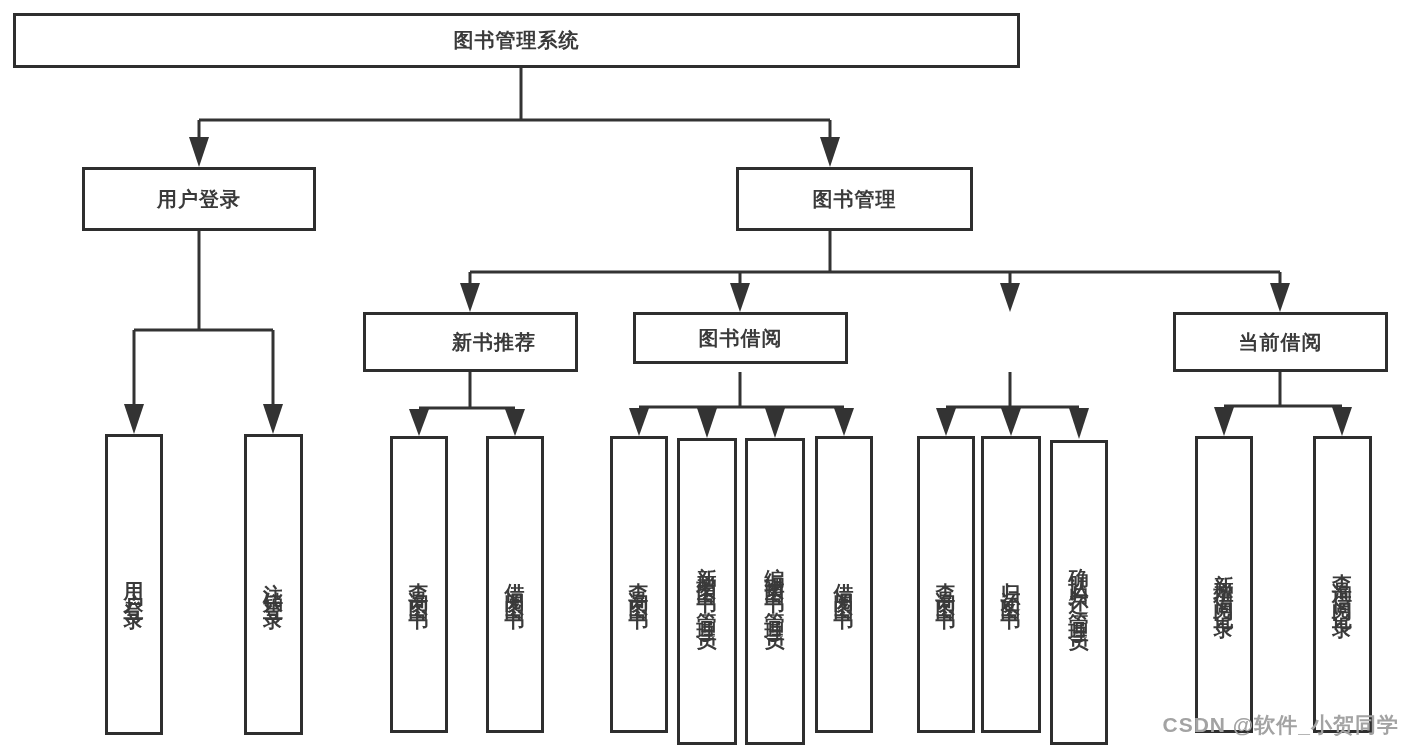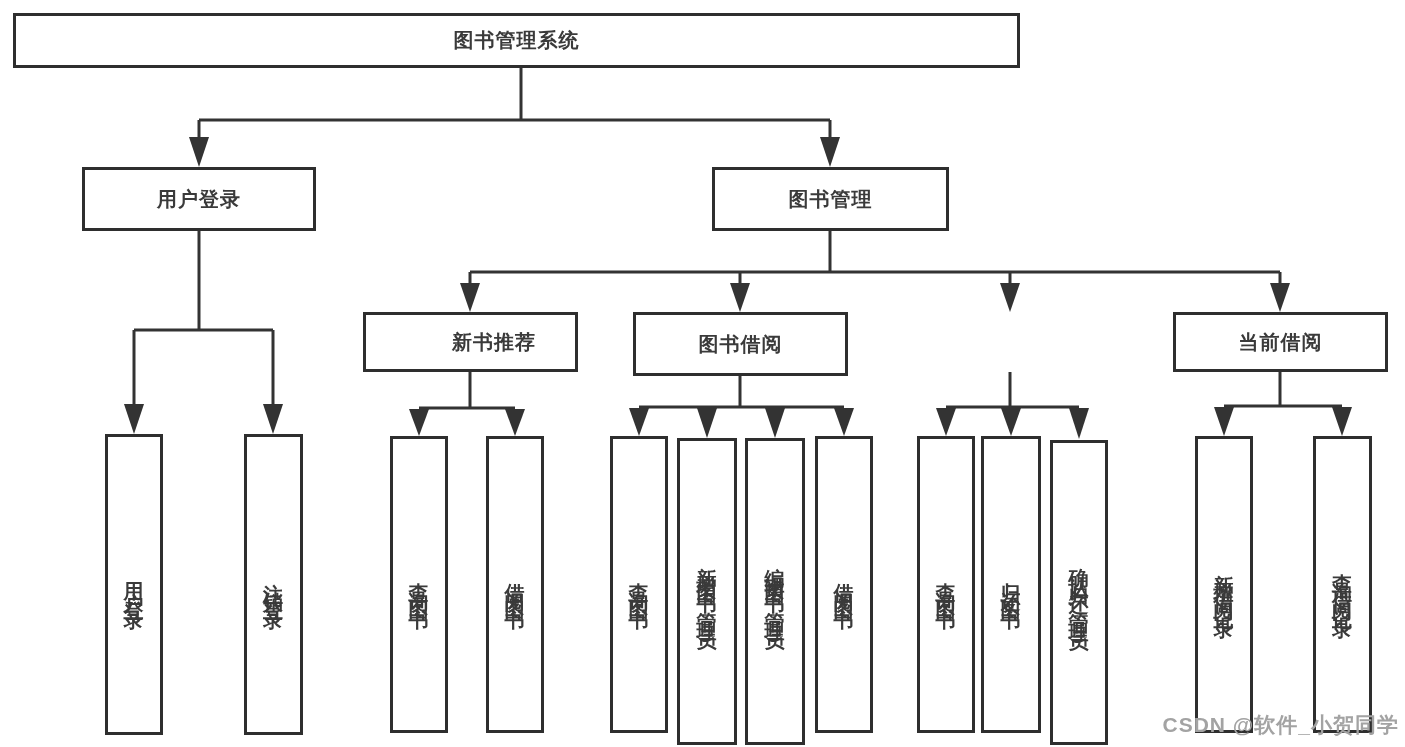--- a/index.html
+++ b/index.html
@@ -110,28 +110,28 @@
     <polygon points="1332,407 1352,407 1342,436"></polygon>
   </svg>
 
   <div class="node h" style="left:13px; top:13px; width:1007px; height:55px;">
     <span>图书管理系统</span>
   </div>
 
   <div class="node h" style="left:82px; top:167px; width:234px; height:64px;">
     <span>用户登录</span>
   </div>
-  <div class="node h" style="left:712px; top:167px; width:237px; height:64px;">
+  <div class="node h" style="left:736px; top:167px; width:237px; height:64px;">
     <span>图书管理</span>
   </div>
 
   <div class="node h" style="left:363px; top:312px; width:215px; height:60px;padding-left:47px;">
     <span>新书推荐</span>
   </div>
-  <div class="node h" style="left:633px; top:312px; width:215px; height:64px;">
+  <div class="node h" style="left:633px; top:312px; width:215px; height:52px;">
     <span>图书借阅</span>
   </div>
   <div class="node h" style="left:1173px; top:312px; width:215px; height:60px;">
     <span>当前借阅</span>
   </div>
 
   <div class="node v" style="left:105px; top:434px; width:58px; height:301px;">
     <span>用户登录</span>
   </div>
   <div class="node v" style="left:244px; top:434px; width:59px; height:301px;">

